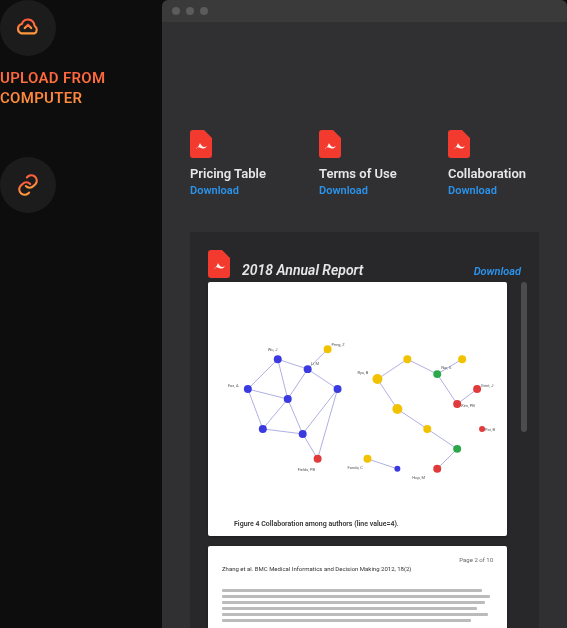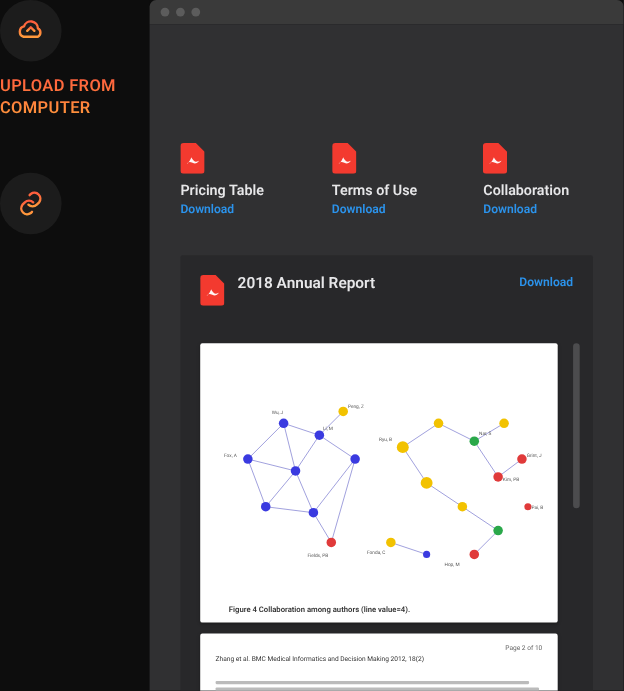--- a/index.html
+++ b/index.html
@@ -1,20 +1,20 @@
 <!DOCTYPE html>
 <html><head>
 <meta charset="utf-8">
 <style>
   * { box-sizing: border-box; margin: 0; padding: 0; }
   html, body { width: 567px; height: 628px; overflow: hidden; font-family: -apple-system, BlinkMacSystemFont, "Segoe UI", Roboto, sans-serif; }
   body { display: flex; background: #0d0d0d; }
 
   
-  .sidebar { width: 136px; background: #0d0d0d; padding: 0; flex-shrink: 0; }
+  .sidebar { width: 162px; background: #0d0d0d; padding: 0; flex-shrink: 0; }
   .side-option { padding: 0 0 48px 0; }
   .side-icon-wrap { width: 56px; height: 56px; border-radius: 50%; background: #1c1c1c; display: flex; align-items: center; justify-content: center; margin-bottom: 12px; }
   .side-icon-wrap svg { width: 26px; height: 26px; }
   .side-label { font-size: 15px; font-weight: 600; line-height: 1.35; letter-spacing: .3px;
     background: linear-gradient(180deg,#ff5c3d 0%,#ff9a3c 100%);
     -webkit-background-clip: text; background-clip: text; -webkit-text-fill-color: transparent; color: #ff7a3c; }
 
   
   .panel { flex: 1; display: flex; flex-direction: column; }
   .titlebar { height: 22px; background: #3a3a3a; border-radius: 6px 6px 0 0; display: flex; align-items: center; padding: 0 10px; gap: 6px; }
@@ -27,21 +27,21 @@
   .skel.s3 { width: 94%; height: 8px; margin-bottom: 34px; }
   .skel.s4 { width: 112px; height: 12px; margin-bottom: 16px; }
 
   .cards { display: flex; gap: 38px; margin-bottom: 35px; }
   .card { flex: 1; }
   .pdf-ic { width: 22px; height: 28px; margin-bottom: 8px; display: block; }
   .card-title { color: #e7e7e9; font-size: 13px; font-weight: 600; margin-bottom: 3px; }
   .dl { color: #2b93ec; font-size: 11px; font-weight: 600; cursor: pointer; }
 
   .feature { background: #28282a; border-radius: 2px 2px 0 0; padding: 18px; flex: 1; display: flex; flex-direction: column; }
-  .feature-head { display: flex; align-items: flex-start; margin-bottom: 34px; }
+  .feature-head { display: flex; align-items: flex-end; margin-bottom: 4px; font-style: italic; }
   .feature-head .pdf-ic { margin: 0 12px 0 0; }
   .feature-title { color: #e7e7e9; font-size: 14px; font-weight: 600; flex: 1; }
 
   .viewer { position: relative; flex: 1; }
   .scroll { position: absolute; right: -6px; top: 0; width: 6px; height: 150px; background: #4c4c4e; border-radius: 3px; }
   .page { background: #fff; border-radius: 2px; width: calc(100% - 14px); margin-bottom: 10px; box-shadow: 0 1px 3px rgba(0,0,0,.3); overflow: hidden; }
   .page.p1 { height: 254px; position: relative; }
   .page.p2 { height: 90px; padding: 10px 14px; }
 
   

